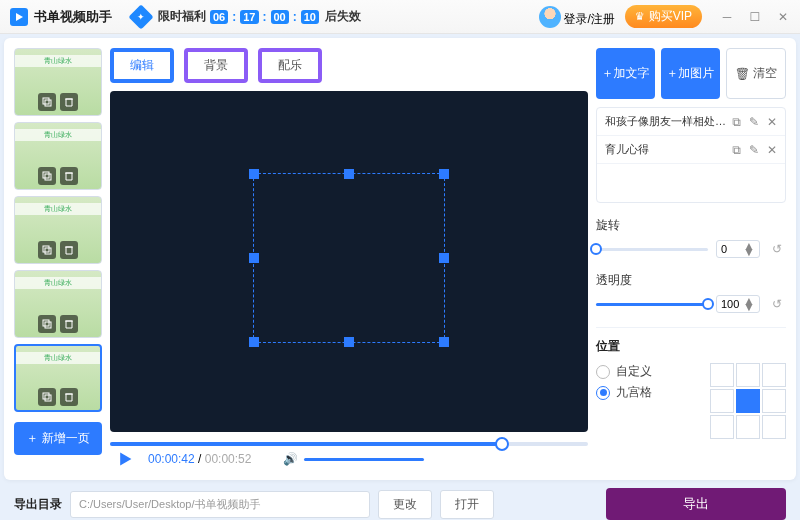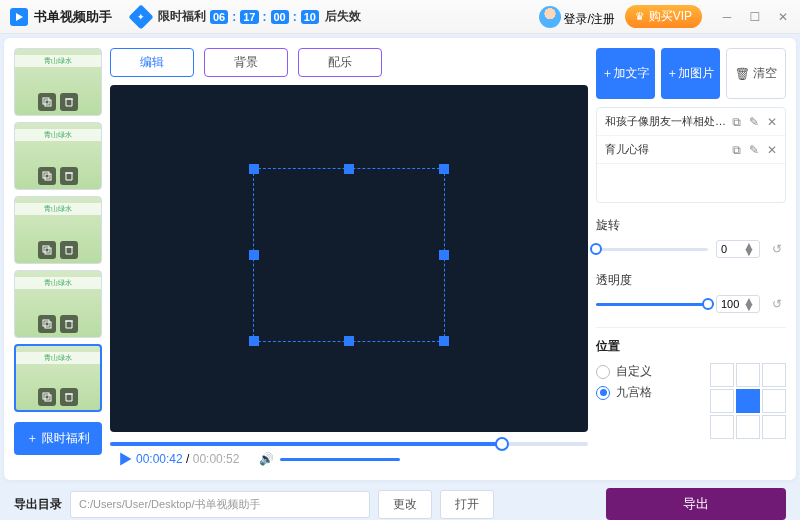--- a/index.html
+++ b/index.html
@@ -25,32 +25,32 @@
 .main{display:flex;height:442px;background:#fff;margin:4px;border-radius:6px;padding:10px;gap:8px;box-shadow:0 1px 4px rgba(0,0,0,.05)}
 .left{width:88px;display:flex;flex-direction:column;gap:6px}
 .thumb{height:68px;border:1px solid #d5dde8;border-radius:4px;position:relative;background:linear-gradient(180deg,#d5e9c4,#b9dca3);cursor:pointer;display:flex;align-items:flex-end;justify-content:center;padding-bottom:4px;gap:4px}
 .thumb.sel{border:2px solid #2d7bff}
 .thumb-lbl{position:absolute;top:6px;left:0;right:0;text-align:center;font-size:7px;color:#3a5;background:rgba(255,255,255,.7);padding:1px 0}
 .tbtn{width:18px;height:18px;background:rgba(0,0,0,.55);border-radius:3px;display:flex;align-items:center;justify-content:center;cursor:pointer}
 .tbtn svg{width:10px;height:10px;fill:#fff}
 .addpage{background:#2d7bff;color:#fff;text-align:center;padding:8px 0;border-radius:4px;cursor:pointer;font-size:12px;margin-top:4px}
 .center{flex:1;display:flex;flex-direction:column}
 .tabs{display:flex;gap:10px;align-items:center;margin-bottom:8px}
-.tab{padding:5px 29px;border:1px solid #8b5cf6;border-radius:4px;cursor:pointer;color:#555;background:#fff}
+.tab{padding:5px 16px;border:4px solid #8b5cf6;border-radius:4px;cursor:pointer;color:#555;background:#fff}
 .tab.active{border-color:#2d7bff;color:#2d7bff}
 .backhome{padding:5px 12px;border:1px solid #d5dde8;border-radius:4px;cursor:pointer;color:#555}
 .canvas{flex:1;background:#111c2d;border-radius:4px;position:relative}
 .sel-rect{position:absolute;left:30%;top:24%;width:40%;height:50%;border:1px dashed #2d7bff}
 .handle{position:absolute;width:10px;height:10px;background:#2d7bff}
 .h-tl{left:-5px;top:-5px}.h-tr{right:-5px;top:-5px}.h-bl{left:-5px;bottom:-5px}.h-br{right:-5px;bottom:-5px}
 .h-t{left:calc(50% - 5px);top:-5px}.h-b{left:calc(50% - 5px);bottom:-5px}.h-l{left:-5px;top:calc(50% - 5px)}.h-r{right:-5px;top:calc(50% - 5px)}
 .timeline{margin-top:10px;height:4px;background:#dbe4f3;border-radius:2px;position:relative}
 .timeline .prog{position:absolute;left:0;top:0;bottom:0;width:82%;background:#2d7bff;border-radius:2px}
 .timeline .knob{position:absolute;left:82%;top:-5px;width:14px;height:14px;border:2px solid #2d7bff;background:#fff;border-radius:50%;margin-left:-7px;cursor:pointer}
-.player{display:flex;align-items:center;margin-top:2px;padding-left:4px}
+.player{display:flex;align-items:center;gap:12px;margin-top:2px;padding-left:4px}
 .playbtn{width:22px;height:22px;cursor:pointer;color:#2d7bff;display:flex;align-items:center;justify-content:center}
 .time .cur{color:#2d7bff}.time .tot{color:#aaa}
 .vol{display:flex;align-items:center;gap:6px;margin-left:20px}
 .vol-icon{color:#555;cursor:pointer}
 .vol-bar{width:120px;height:3px;background:#2d7bff;border-radius:2px}
 .right{width:190px;display:flex;flex-direction:column}
 .rtop{display:flex;gap:6px;margin-bottom:8px}
 .bluebtn{flex:1;background:#2d7bff;color:#fff;border-radius:4px;padding:17px 0;text-align:center;cursor:pointer;font-size:12px}
 .clearbtn{border:1px solid #d5dde8;border-radius:4px;padding:5px 8px;cursor:pointer;color:#555;display:flex;align-items:center;gap:3px}
 .textlist{border:1px solid #e5eaf2;border-radius:4px;height:96px;overflow:hidden}
@@ -190,21 +190,21 @@
             <rect x="1" y="1" width="6" height="6" fill="none" stroke="#fff"></rect>
             <rect x="3" y="3" width="6" height="6" fill="none" stroke="#fff"></rect>
           </svg>
         </div>
         <div class="tbtn">
           <svg viewBox="0 0 10 10">
             <path d="M2 2h6v7H2zM1 2h8" stroke="#fff" fill="none"></path>
           </svg>
         </div>
       </div>
-      <div class="addpage">＋ 限时福利</div>
+      <div class="addpage">＋ 新增一页</div>
     </div>
 
   <div class="center">
     <div class="tabs">
       <div class="tab active">编辑</div>
       <div class="tab">背景</div>
       <div class="tab">配乐</div>
       <div class="rspace"></div>
     </div>
     <div class="canvas">

